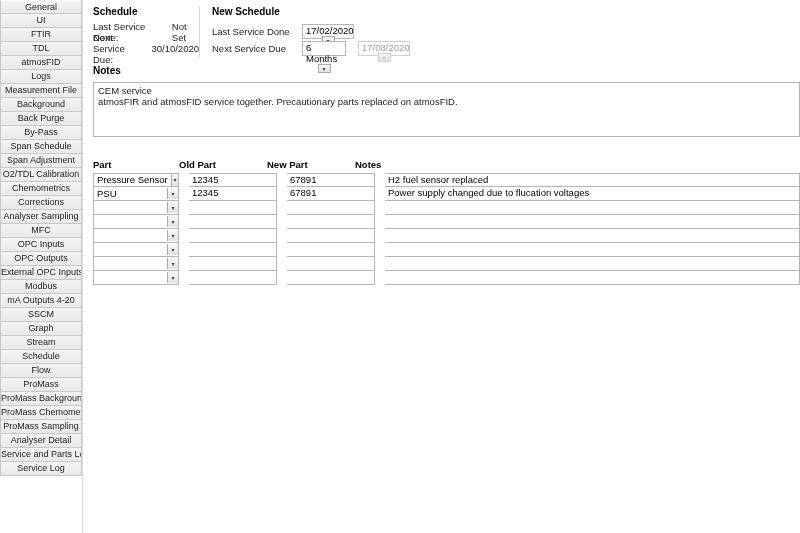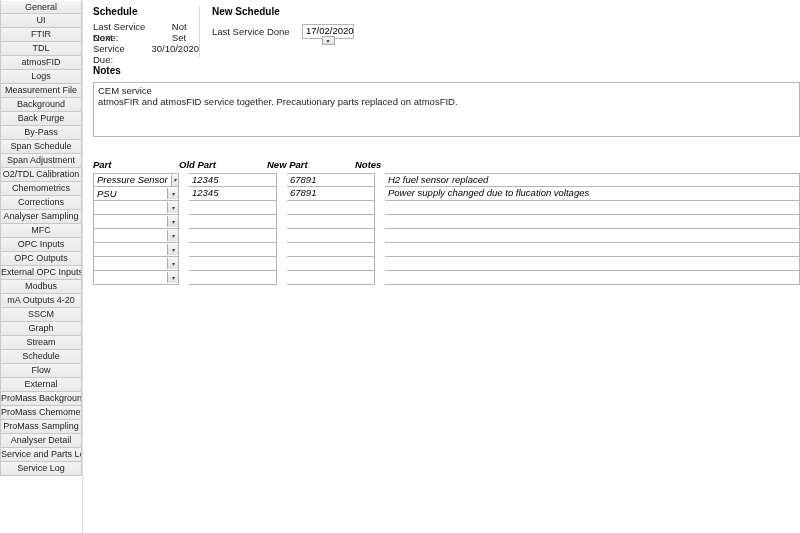--- a/index.html
+++ b/index.html
@@ -99,21 +99,20 @@
     padding: 2px 4px;
     font-size: 9.5px;
     color: #222;
     resize: none;
     font-family: inherit;
     white-space: pre-wrap;
   }
   .parts-block { margin-top: 10px; }
   .parts-grid {
     margin-top: 20px;
-    font-style: italic;
   }
   .grid-head, .grid-row {
     display: grid;
     grid-template-columns: 86px 88px 88px 1fr;
     gap: 0;
   }
   .grid-head .gh {
     font-size: 9.5px;
     font-weight: bold;
     color: #000;
@@ -175,21 +174,21 @@
       <div class="sidebar-item">OPC Inputs</div>
       <div class="sidebar-item">OPC Outputs</div>
       <div class="sidebar-item">External OPC Inputs</div>
       <div class="sidebar-item">Modbus</div>
       <div class="sidebar-item">mA Outputs 4-20</div>
       <div class="sidebar-item">SSCM</div>
       <div class="sidebar-item">Graph</div>
       <div class="sidebar-item">Stream</div>
       <div class="sidebar-item">Schedule</div>
       <div class="sidebar-item">Flow</div>
-      <div class="sidebar-item">External</div>
+      <div class="sidebar-item">ProMass</div>
       <div class="sidebar-item">ProMass Background</div>
       <div class="sidebar-item">ProMass Chemometrics</div>
       <div class="sidebar-item">ProMass Sampling</div>
       <div class="sidebar-item">Analyser Detail</div>
       <div class="sidebar-item">Service and Parts Log</div>
       <div class="sidebar-item">Service Log</div>
     </div>
 
   <div class="main">
 
@@ -208,20 +207,31 @@
 
       <div class="newsched-block">
         <div class="section-title">New Schedule</div>
         <div class="kv-row">
           <span class="kv-label">Last Service Done</span>
           <span class="date-combo">
             <span class="txt">17/02/2020</span>
             <span class="drop-btn">▾</span>
           </span>
         </div>
+        <div class="kv-row">
+          <span class="kv-label">Next Service Due</span>
+          <span class="date-combo short">
+            <span class="txt">6 Months</span>
+            <span class="drop-btn">▾</span>
+          </span>
+          <span class="date-combo disabled">
+            <span class="txt">17/08/2020</span>
+            <span class="drop-btn disabled">▾</span>
+          </span>
+        </div>
       </div>
     </div>
 
     <div class="notes-block">
       <div class="section-title">Notes</div>
       <textarea class="notes-area" style="">CEM service
 atmosFIR and atmosFID service together. Precautionary parts replaced on atmosFID.</textarea>
     </div>
 
     <div class="parts-block">

